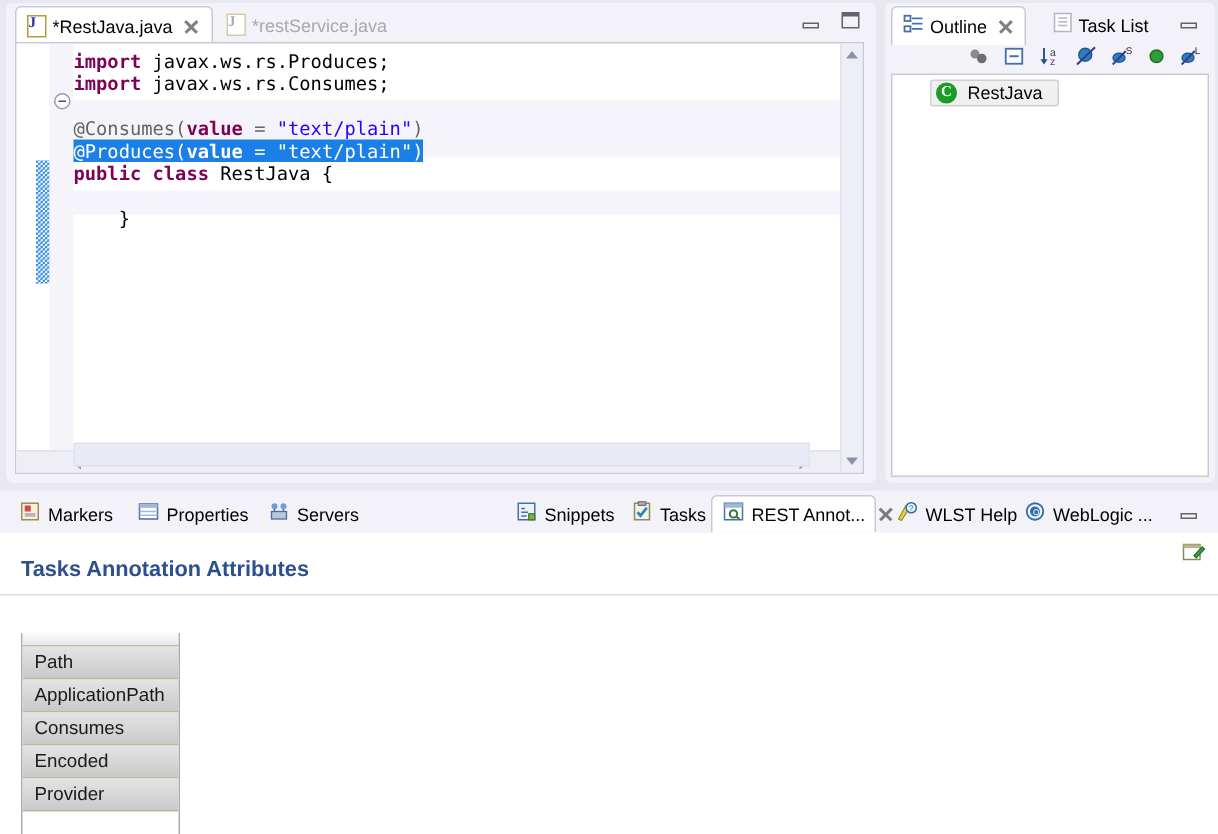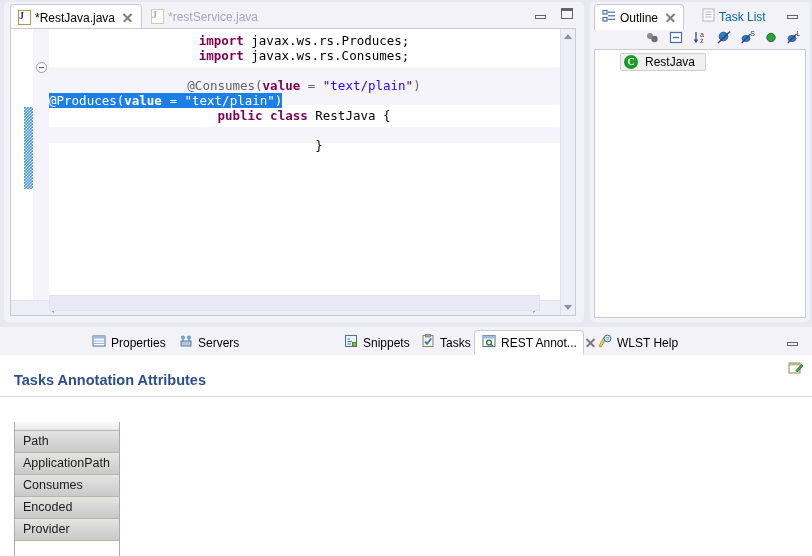--- a/index.html
+++ b/index.html
@@ -113,21 +113,21 @@
     content: ""; position: absolute; left: 2px; top: 4px;
     width: 5px; height: 1px; background: #555;
   }
   #code-area {
     position: absolute; left: 38px; top: 4px; right: 16px; top: 4px;
     font-family: "DejaVu Sans Mono", monospace;
     font-size: 12.5px;
     line-height: 15px;
     white-space: pre;
   }
-  .cl { height: 15px; text-align: center; }
+  .cl { height: 15px; }
   .kw   { color: #7f0055; font-weight: bold; }
   .ann  { color: #646464; }
   .str  { color: #2a00ff; }
   .plain{ color: #000000; }
   .hl-line {
     background: #1c7fe8;
   }
   .hl-line .ann, .hl-line .kw, .hl-line .str, .hl-line .plain { color: #ffffff; }
 
   
@@ -173,21 +173,21 @@
     position: absolute; top: 2px; height: 25px;
     display: flex; align-items: center; gap: 4px;
     padding: 0 7px;
     white-space: nowrap; font-size: 12px;
   }
   .vtab.active {
     left: 4px; background: #ffffff;
     border: 1px solid #c8c8d8; border-bottom: none;
     border-radius: 4px 4px 0 0;
   }
-  .vtab.inactive { left: 105px; color: #0369a1; }
+  .vtab.inactive { left: 105px; color: #000000; }
   #right-toolbar {
     position: absolute; left: 0; top: 27px; width: 220px; height: 20px;
     display: flex; align-items: center; justify-content: flex-end; gap: 9px;
     padding-right: 8px; box-sizing: border-box;
   }
   #outline-body {
     position: absolute; left: 4px; top: 47px; width: 212px; height: 269px;
     background: #ffffff; border: 1px solid #c8c8d8; box-sizing: border-box;
   }
   #outline-item {
@@ -401,20 +401,30 @@
         <span class="classicon">C</span>
         <span>RestJava</span>
       </div>
     </div>
   </div>
 
   <div id="bottom-part">
 
     <div id="bottom-tabbar">
 
+      <div class="btab" style="left:6px;">
+        <span class="ico">
+          <svg width="14" height="14" viewBox="0 0 14 14">
+            <rect x="1.5" y="1.5" width="11" height="11" fill="#f6f0dc" stroke="#a08c52" stroke-width="1"></rect>
+            <rect x="3.5" y="3" width="4" height="4" fill="#d04a4a"></rect>
+            <rect x="3.5" y="8" width="7" height="2.5" fill="#b5b5c2"></rect>
+          </svg>
+        </span>
+        <span>Markers</span>
+      </div>
 
       <div class="btab" style="left:172px;">
         <span class="ico">
           <svg width="14" height="14" viewBox="0 0 14 14">
             <circle cx="4" cy="3.5" r="2" fill="#6e9ecf"></circle>
             <circle cx="10" cy="3.5" r="2" fill="#6e9ecf"></circle>
             <rect x="2" y="7" width="10" height="5" fill="#b8c8d8" stroke="#4a6fa5" stroke-width="0.9"></rect>
             <line x1="4" y1="5.4" x2="4" y2="7" stroke="#4a6fa5" stroke-width="1"></line>
             <line x1="10" y1="5.4" x2="10" y2="7" stroke="#4a6fa5" stroke-width="1"></line>
           </svg>
@@ -474,20 +484,30 @@
         <span class="ico">
           <svg width="15" height="14" viewBox="0 0 15 14">
             <path d="M2 12 L7 3 L9 5 L4 13 Z" fill="#e8d14a" stroke="#9a8a20" stroke-width="0.8"></path>
             <circle cx="10.5" cy="4.5" r="3.4" fill="#eaf3fb" stroke="#2f6fa8" stroke-width="1"></circle>
             <text x="8.9" y="6.6" font-size="5.5" fill="#2f6fa8" font-family="Liberation Sans, sans-serif">?</text>
           </svg>
         </span>
         <span>WLST Help</span>
       </div>
 
+      <div class="btab" style="left:676px;">
+        <span class="ico">
+          <svg width="14" height="14" viewBox="0 0 14 14">
+            <circle cx="7" cy="7" r="5.5" fill="none" stroke="#2f6fa8" stroke-width="1.2"></circle>
+            <circle cx="7" cy="7" r="3.3" fill="#2f6fa8"></circle>
+            <text x="5.6" y="9.3" font-size="5.5" fill="#ffffff" font-family="Liberation Sans, sans-serif">O</text>
+          </svg>
+        </span>
+        <span>WebLogic ...</span>
+      </div>
 
       <div class="winbtn minbtn abs" style="left:786px; top:7px;"></div>
     </div>
 
     <div id="bottom-body">
 
       <div id="form-heading">Tasks Annotation Attributes</div>
       <div id="heading-rule"></div>
 
       <div id="form-toolbar-icon">

